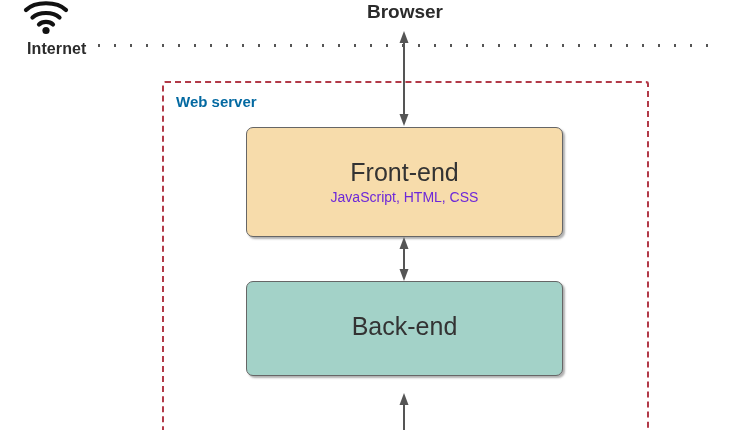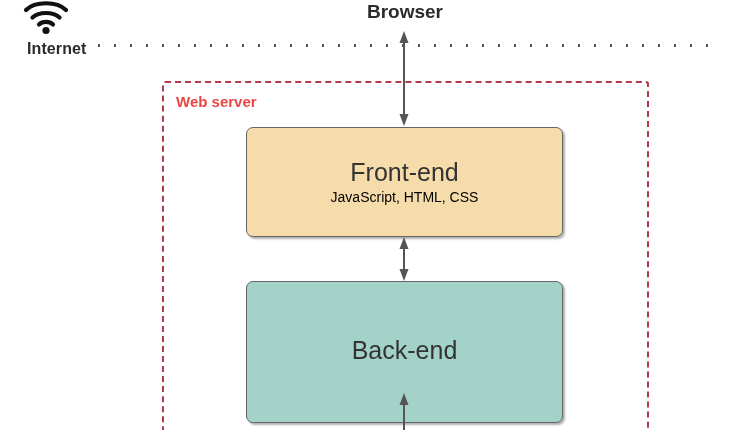--- a/index.html
+++ b/index.html
@@ -75,21 +75,21 @@
     border-bottom: none;
     box-sizing: border-box;
     border-radius: 3px;
   }
   #web-server-label {
     position: absolute;
     left: 176px;
     top: 93px;
     font-size: 15px;
     font-weight: bold;
-    color: #ef4444;
+    color: #0369a1;
     white-space: nowrap;
   }
 
   
   .stack-box {
     position: absolute;
     left: 246px;
     width: 317px;
     box-sizing: border-box;
     border: 1px solid #666666;
@@ -101,33 +101,33 @@
     justify-content: center;
     text-align: right;
   }
   #frontend-box {
     top: 127px;
     height: 110px;
     background: #f7dcab;
   }
   #backend-box {
     top: 281px;
-    height: 142px;
+    height: 95px;
     background: #a3d2c8;
   }
   .box-title {
     font-size: 25px;
     color: #333333;
     line-height: 1.1;
     margin-bottom: 3px;
     white-space: nowrap;
   }
   .box-subtitle {
     font-size: 14px;
-    color: #000000;
+    color: #6d28d9;
     white-space: nowrap;
   }
   .misspelled {
     border-bottom: 1.5px solid #d93030;
     padding-bottom: 0px;
   }
 
   
   .arrow-svg {
     position: absolute;

